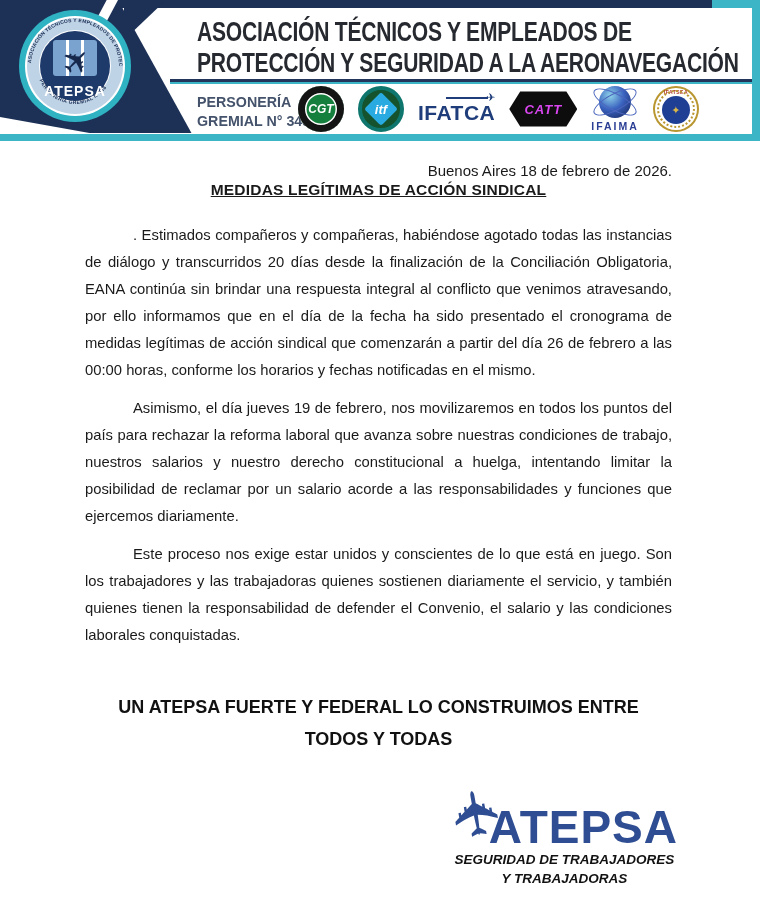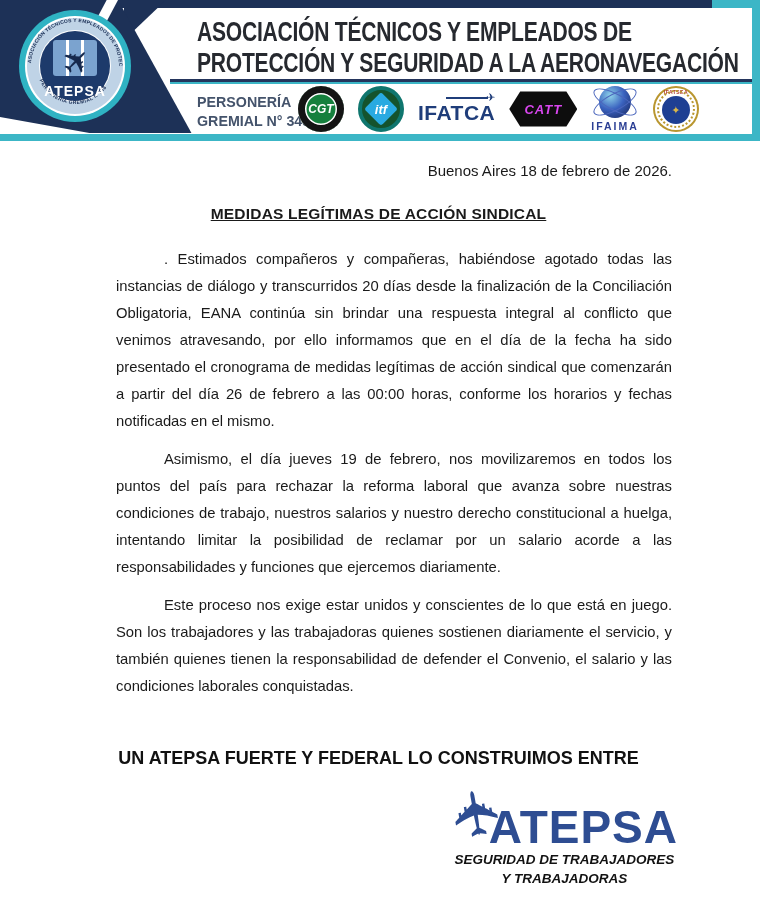--- a/index.html
+++ b/index.html
@@ -71,24 +71,24 @@
   .logo-ifatsea .ifatsea-ring { position:absolute; left:4px; top:4px; right:4px; bottom:4px;
                border:2px dotted #b9962f; border-radius:50%; }
   .logo-ifatsea .ifatsea-disc { position:absolute; left:50%; top:53%; width:28px; height:28px;
                transform:translate(-50%,-50%); border-radius:50%; background:#1e3f93;
                display:flex; align-items:center; justify-content:center;
                color:#d9b64a; font-size:11px; }
   .logo-ifatsea .ifatsea-label { position:absolute; top:3px; left:0; width:100%; text-align:center;
                font-size:5px; font-weight:bold; color:#b03a30; letter-spacing:0.5px; }
   
   .letter { padding:19px 88px 0 85px; }
-  .date-line { text-align:right; font-size:15px; line-height:21px; margin-bottom:24px; }
+  .date-line { text-align:right; font-size:15px; line-height:21px; }
   .letter-title { text-align:center; font-size:15.5px; font-weight:bold; text-decoration:underline;
                   letter-spacing:0.2px; margin-bottom:23px; }
-  .letter p { font-size:14.8px; line-height:27px; text-align:justify; text-indent:48px; margin-bottom:11px;margin-left:31px; }
+  .letter p { font-size:14.8px; line-height:27px; text-align:justify; text-indent:48px; margin-bottom:11px; }
   .slogan { margin-top:42px; text-align:center; font-size:18px; font-weight:bold; line-height:32px; color:#111111; }
   
   .footer-logo { position:absolute; right:82px; bottom:14px; text-align:center; }
   .footer-row { display:flex; align-items:flex-end; justify-content:center; }
   .footer-plane { font-family:"DejaVu Sans", sans-serif; font-size:62px; color:#2e4d92; line-height:1;
                   transform:rotate(-100deg); margin:0 -14px 6px 0; }
   .footer-brand { font-size:46px; font-weight:bold; color:#2e4d92; letter-spacing:1px; line-height:1; }
   .footer-tagline { font-size:13.5px; font-weight:bold; font-style:italic; color:#121212; line-height:19px; }
 </style>
 </head>
@@ -173,20 +173,21 @@
 </header>
 
 <main class="letter">
   <div class="date-line">Buenos Aires 18 de febrero de 2026.</div>
   <div class="letter-title">MEDIDAS LEGÍTIMAS DE ACCIÓN SINDICAL</div>
   <p>. Estimados compañeros y compañeras, habiéndose agotado todas las instancias de diálogo y transcurridos 20 días desde la finalización de la Conciliación Obligatoria, EANA continúa sin brindar una respuesta integral al conflicto que venimos atravesando, por ello informamos que en el día de la fecha ha sido presentado el cronograma de medidas legítimas de acción sindical que comenzarán a partir del día 26 de febrero a las 00:00 horas, conforme los horarios y fechas notificadas en el mismo.</p>
   <p>Asimismo, el día jueves 19 de febrero, nos movilizaremos en todos los puntos del país para rechazar la reforma laboral que avanza sobre nuestras condiciones de trabajo, nuestros salarios y nuestro derecho constitucional a huelga, intentando limitar la posibilidad de reclamar por un salario acorde a las responsabilidades y funciones que ejercemos diariamente.</p>
   <p>Este proceso nos exige estar unidos y conscientes de lo que está en juego. Son los trabajadores y las trabajadoras quienes sostienen diariamente el servicio, y también quienes tienen la responsabilidad de defender el Convenio, el salario y las condiciones laborales conquistadas.</p>
   <div class="slogan">
     <div>UN ATEPSA FUERTE Y FEDERAL LO CONSTRUIMOS ENTRE</div>
+    <div>TODOS Y TODAS</div>
   </div>
 </main>
 
 <footer class="footer-logo">
   <div class="footer-row">
     <span class="footer-plane">✈</span>
     <span class="footer-brand">ATEPSA</span>
   </div>
   <div class="footer-tagline">SEGURIDAD DE TRABAJADORES</div>
   <div class="footer-tagline">Y TRABAJADORAS</div>

